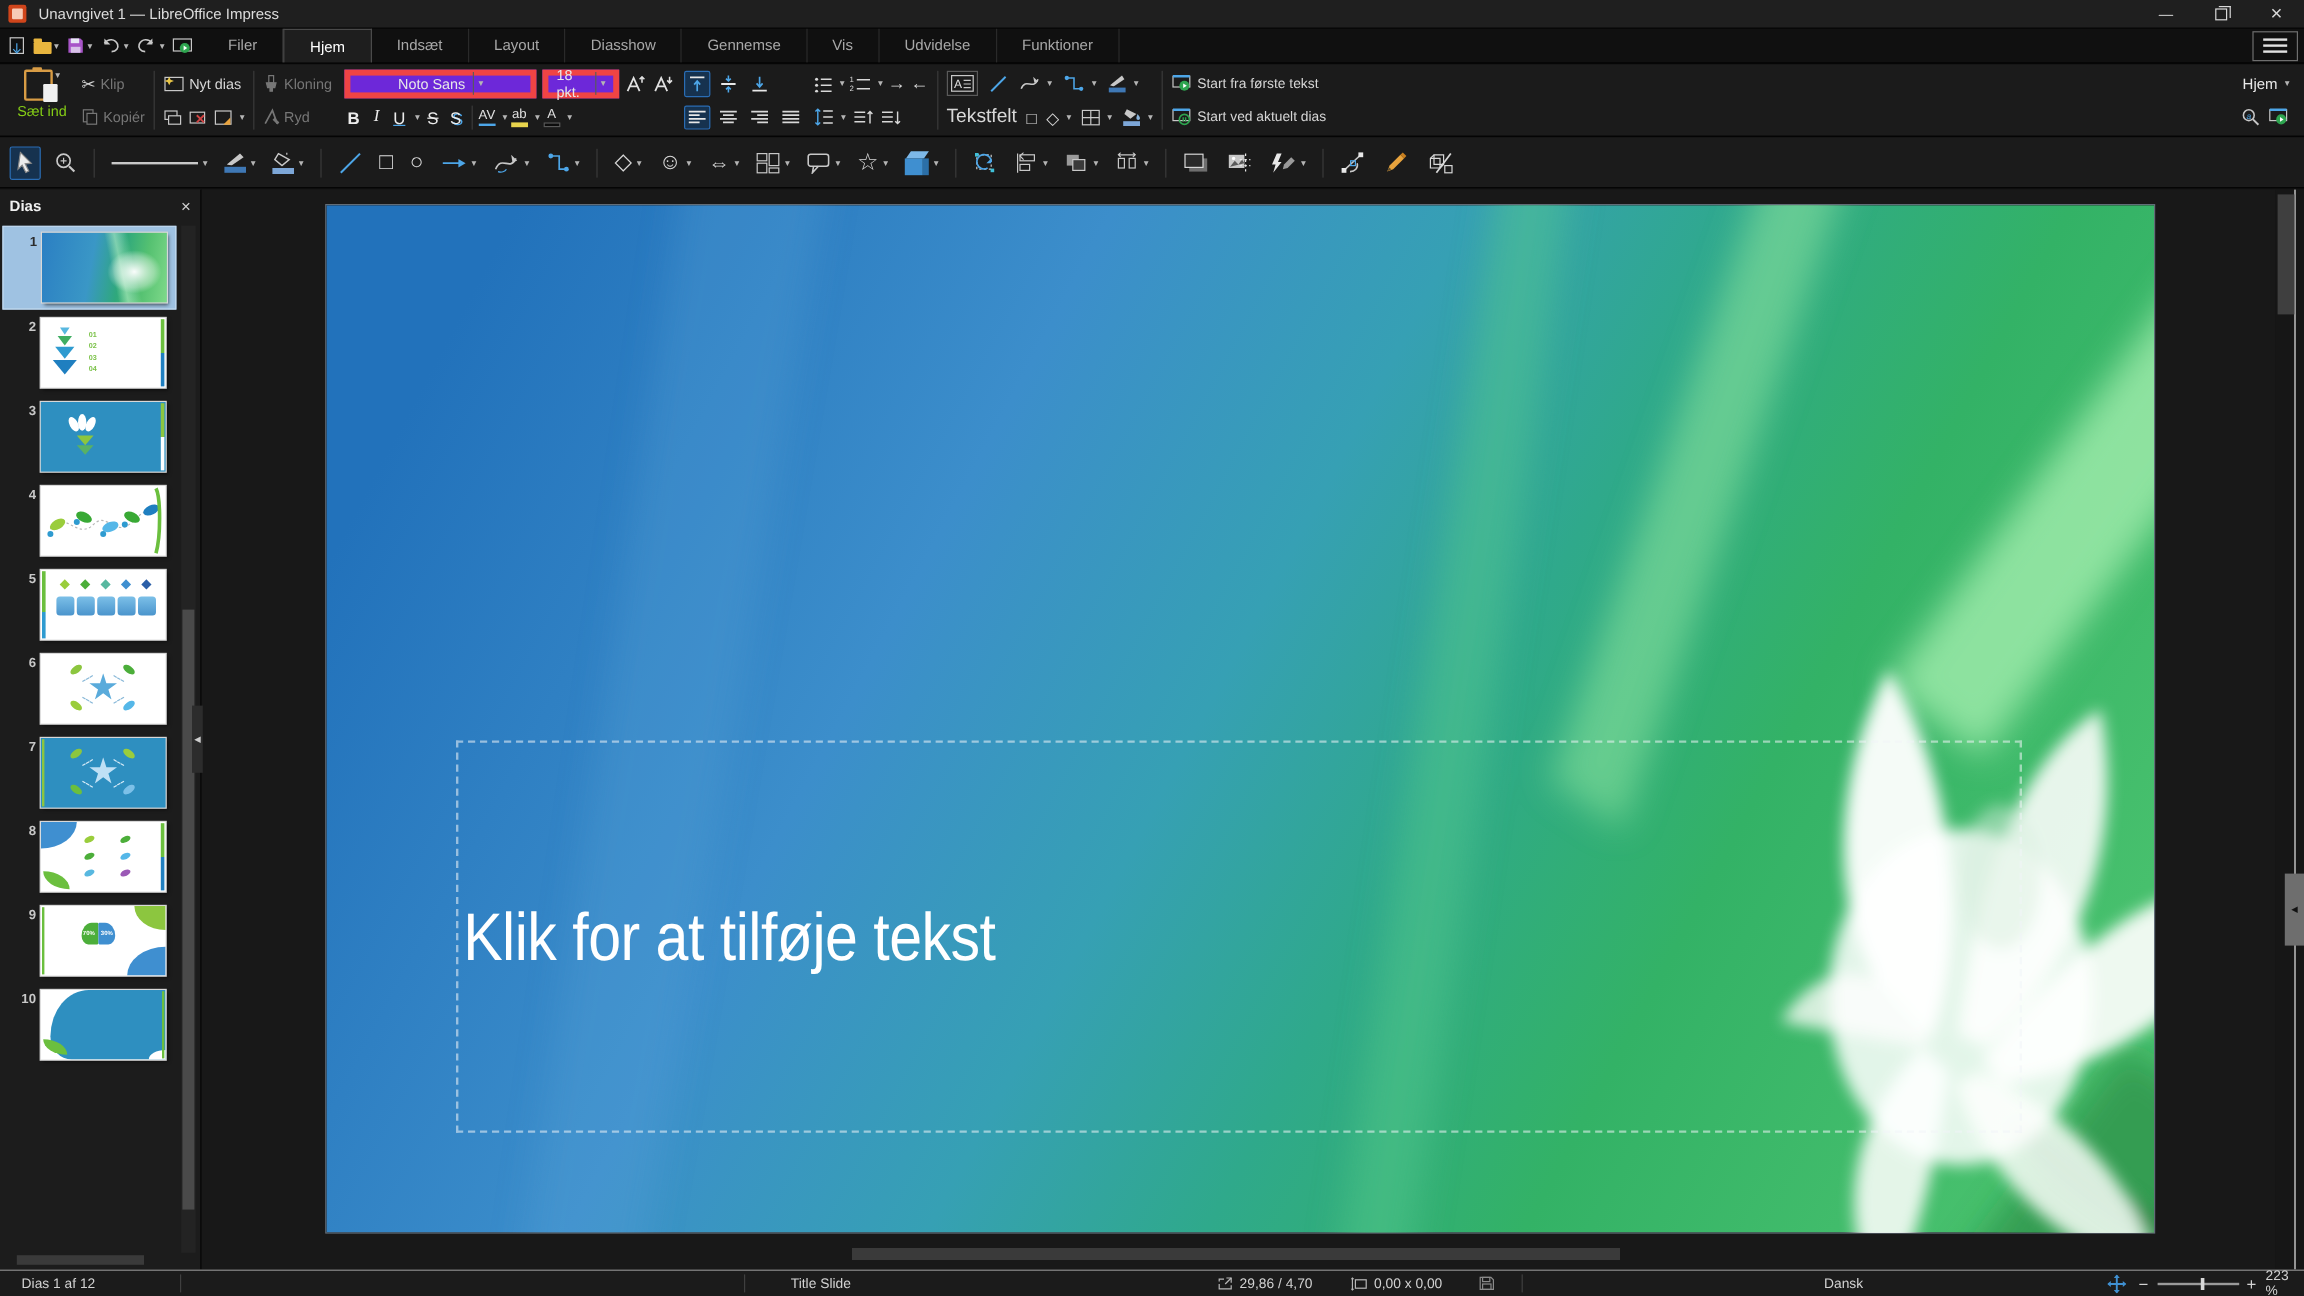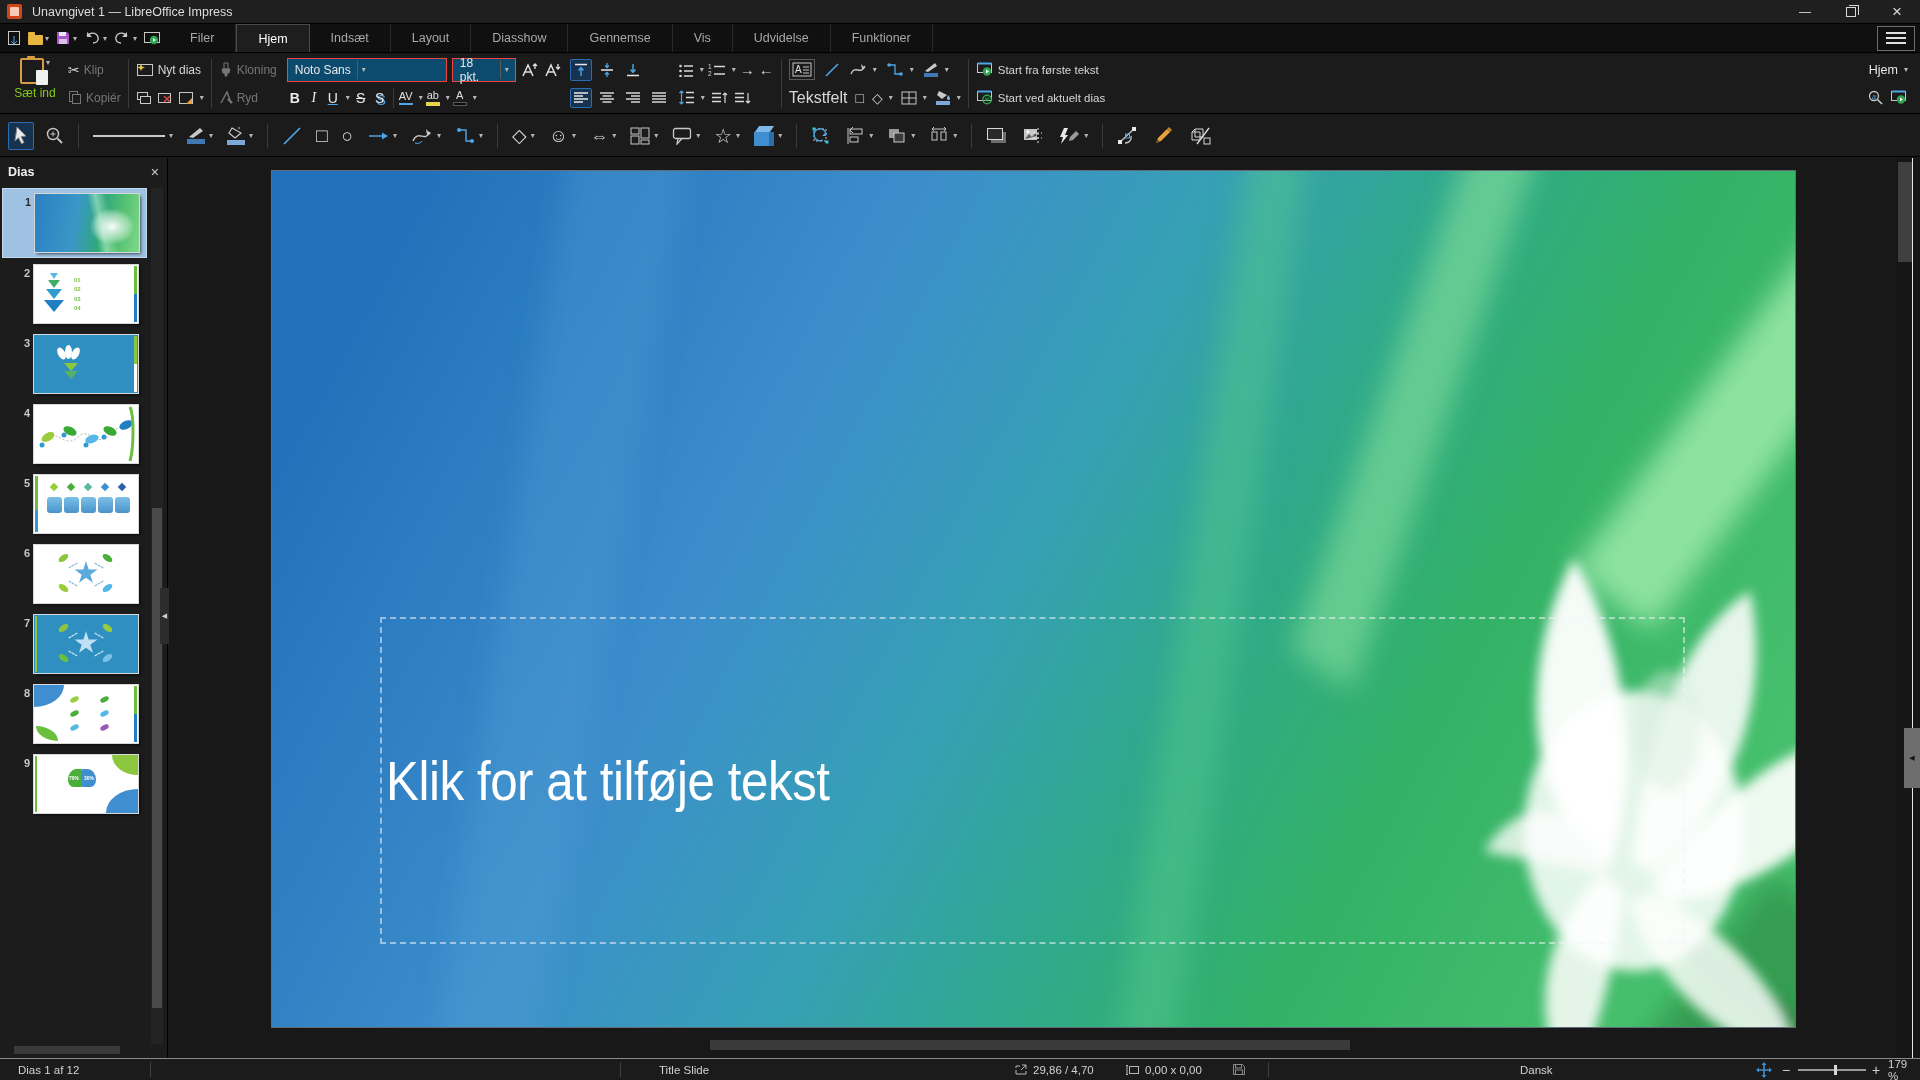--- a/index.html
+++ b/index.html
@@ -40,21 +40,21 @@
   .btn { display:flex; align-items:center; gap:4px; color:#d6d6d6; font-size:12px; white-space:nowrap; }
   .dis { color:#767676; }
   .dis svg path, .dis svg rect, .dis svg circle { stroke:#767676; }
   .vsep { width:1px; background:#3a3a3a; margin:4px 5px; }
   .rsep { width:1px; height:20px; background:#3a3a3a; margin:0 2px; }
   .paste { align-items:center; width:62px; justify-content:flex-start; padding-top:3px; }
   .paste .lbl { color:#84cc16; font-size:12px; margin-top:2px; }
   .clip { width:24px; height:26px; border:2px solid #d89c45; border-radius:2px; position:relative; background:#1b1b1b; }
   .clip::before { content:""; position:absolute; top:-4px; left:5px; width:8px; height:4px; background:#d89c45; border-radius:1px; }
   .clip::after { content:""; position:absolute; right:-6px; bottom:-3px; width:12px; height:15px; background:#f0f0f0; border-radius:1px; }
-  .combo { display:flex; align-items:center; justify-content:flex-start; border:1px solid #ef4444; background:#0c4a6e;
+  .combo { display:flex; align-items:center; justify-content:center; border:5px solid #ef4444; background:#6d28d9;
     color:#e8e8e8; font-size:12px; height:24px; padding:0 4px 0 7px; }
   .combo .dd { border-left:1px solid #5a5a5a; padding:5px 2px 5px 4px; margin-left:6px; }
   .fname { width:160px; }
   .fsize { width:64px; }
   .bl { color:#ececec; font-size:14px; width:16px; text-align:center; }
   .bold { font-weight:bold; }
   .ital { font-style:italic; font-family:"Liberation Serif","DejaVu Serif",serif; }
   .und { text-decoration:underline; text-decoration-color:#4da6e8; }
   .strike { text-decoration:line-through; }
   .shad { text-shadow:1.5px 1.5px 0 #4da6e8; }
@@ -893,20 +893,29 @@
           <span class="ledge" style="background:#6bbf3e;width:2px"></span>
           <span style="position:absolute;right:0;top:0;width:26px;height:20px;background:#8cc63f;border-radius:0 0 0 100%"></span>
           <span style="position:absolute;right:0;bottom:0;width:32px;height:24px;background:#3f8fd0;border-radius:100% 0 0 0"></span>
           <span style="position:absolute;left:34px;top:14px;width:14px;height:18px;background:#4cae3a;border-radius:90% 10% 10% 60%"></span>
           <span style="position:absolute;left:48px;top:14px;width:14px;height:18px;background:#3f8fd0;border-radius:10% 90% 60% 10%"></span>
           <span style="position:absolute;left:35px;top:20px;color:#fff;font-size:5px;font-weight:bold">70%</span>
           <span style="position:absolute;left:50px;top:20px;color:#fff;font-size:5px;font-weight:bold">30%</span>
         </div>
       </div>
 
+      <div class="trow">
+        <span class="tnum">10</span>
+        <div class="th">
+          <span style="position:absolute;left:8px;right:0;top:0;bottom:0;background:#2e8fc0;border-radius:45% 0 0 25%/90% 0 0 45%"></span>
+          <span class="leaf" style="left:2px;bottom:4px;width:20px;height:13px;background:#6bbf3e"></span>
+          <span style="position:absolute;right:0;bottom:0;width:14px;height:8px;background:#fff;border-radius:100% 0 0 0"></span>
+          <span class="redge" style="background:#6bbf3e;width:2px"></span>
+        </div>
+      </div>
 
 
 
     </div>
     <div class="pscroll">
         <span class="thumbv"></span>
       </div>
     <div class="phscroll"></div>
   </div>
 
@@ -1003,14 +1012,14 @@
         <path d="M8 0l2.5 3h-5zM8 16l2.5-3h-5zM0 8l3-2.5v5zM16 8l-3-2.5v5z" fill="#3f8fd0"></path>
       </svg>
   </span>
   <span class="sb" style="left:1782px;font-size:14px">−</span>
   <span class="sb" style="left:1798px">
       <span class="ztrack">
         <span class="zhandle"></span>
       </span>
     </span>
   <span class="sb" style="left:1872px;font-size:14px">+</span>
-  <span class="sb" style="left:1888px">179 %</span>
+  <span class="sb" style="left:1888px">223 %</span>
 </div>
 
 </body></html>

